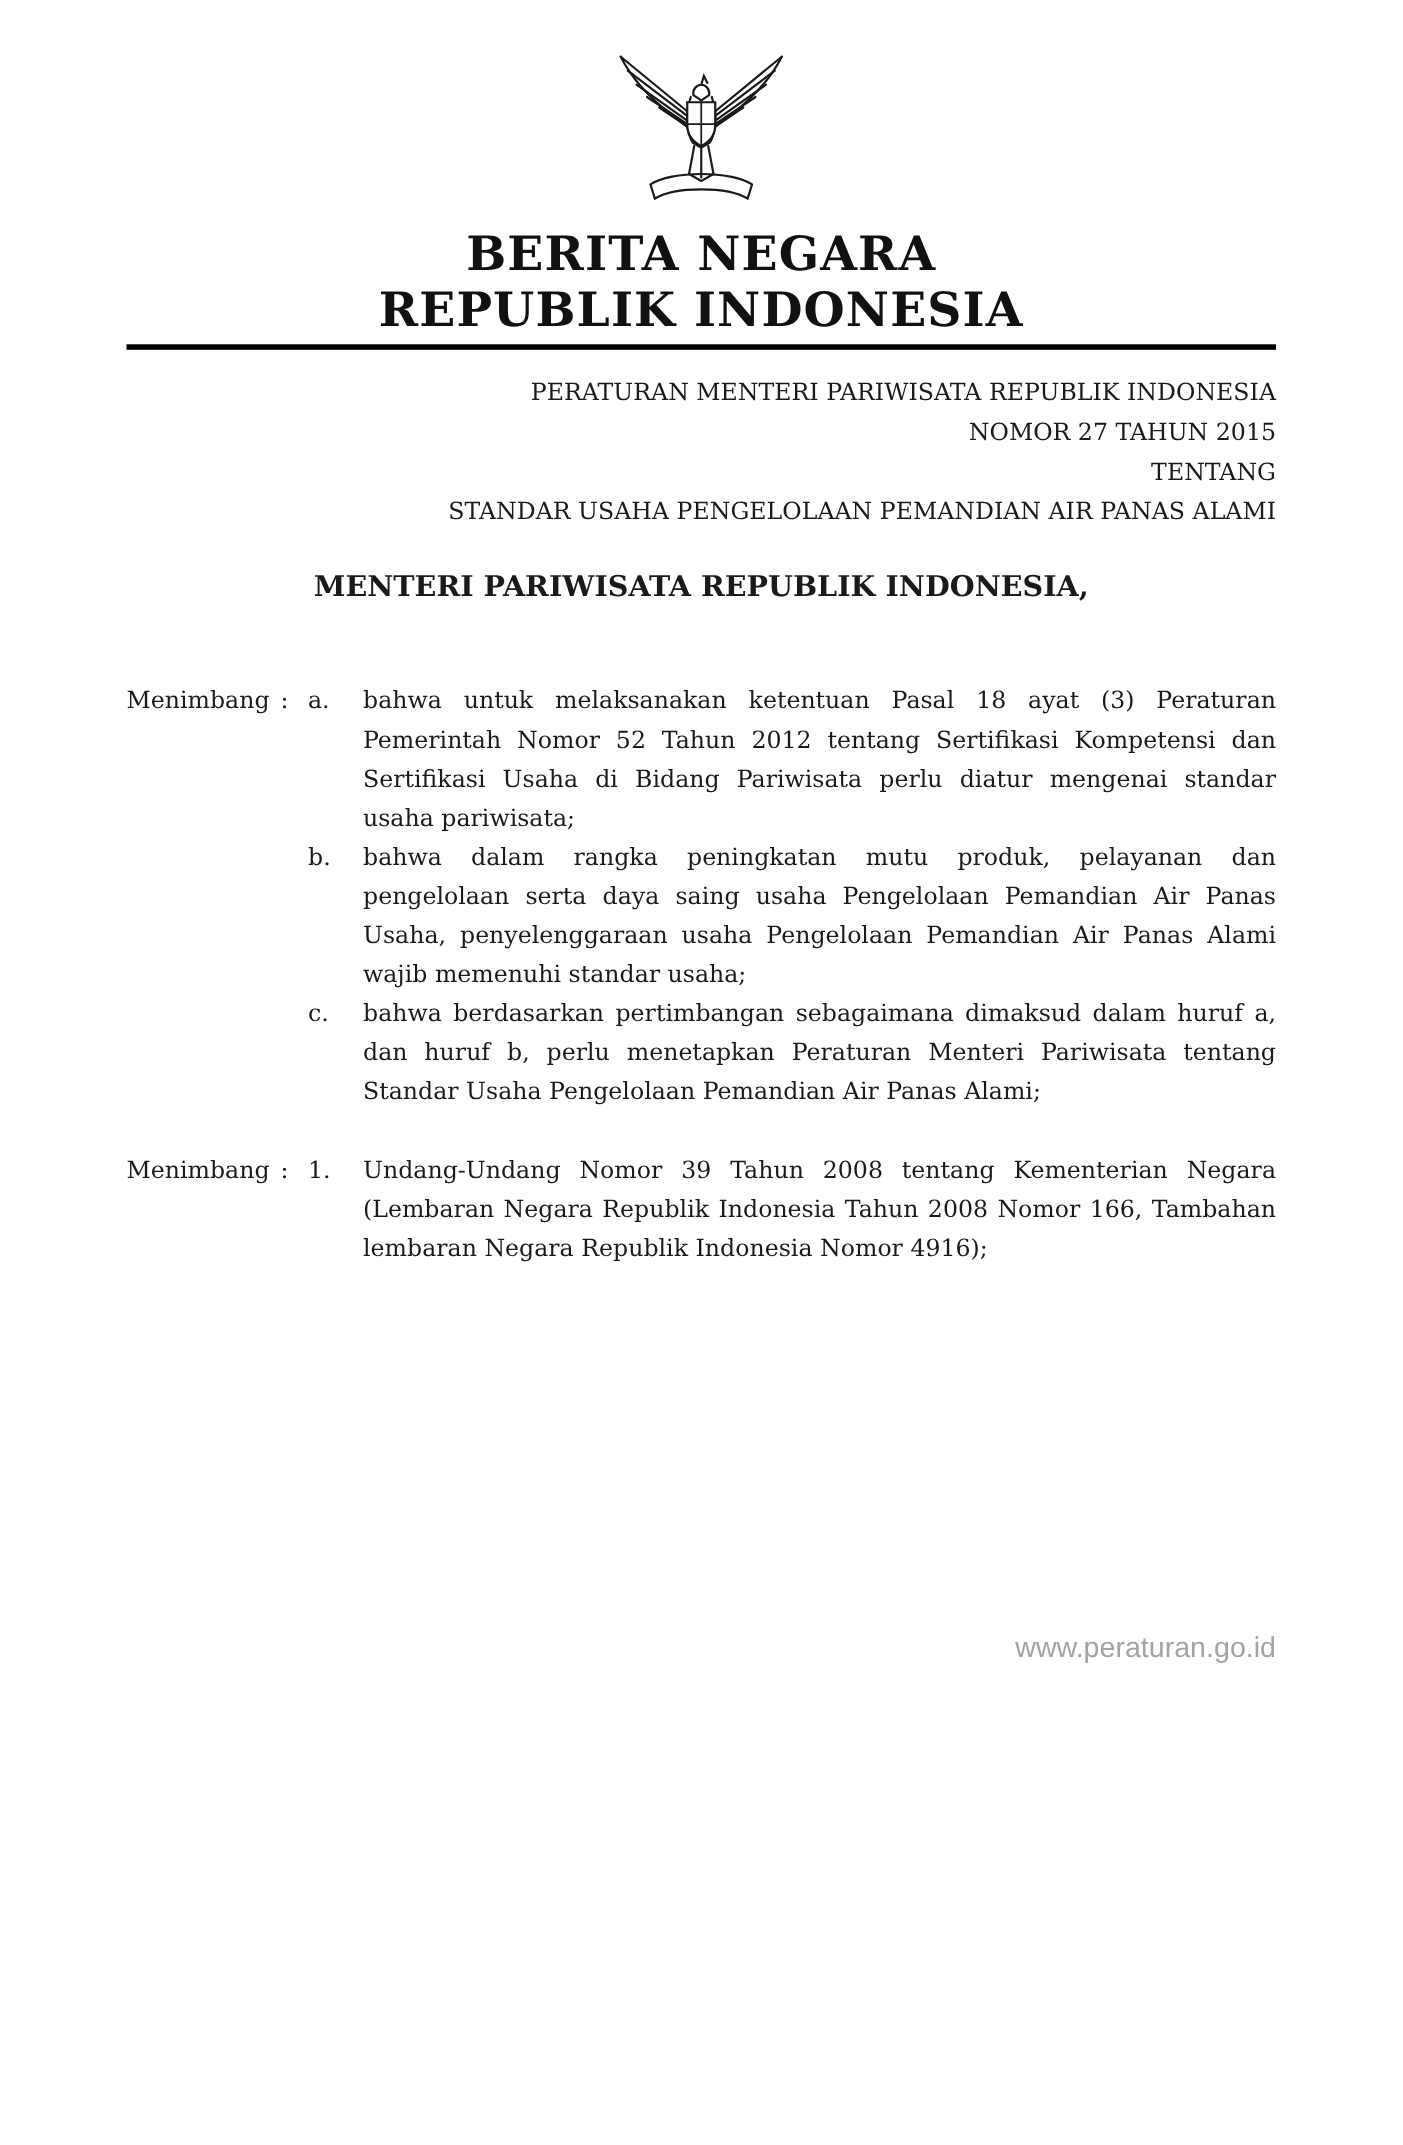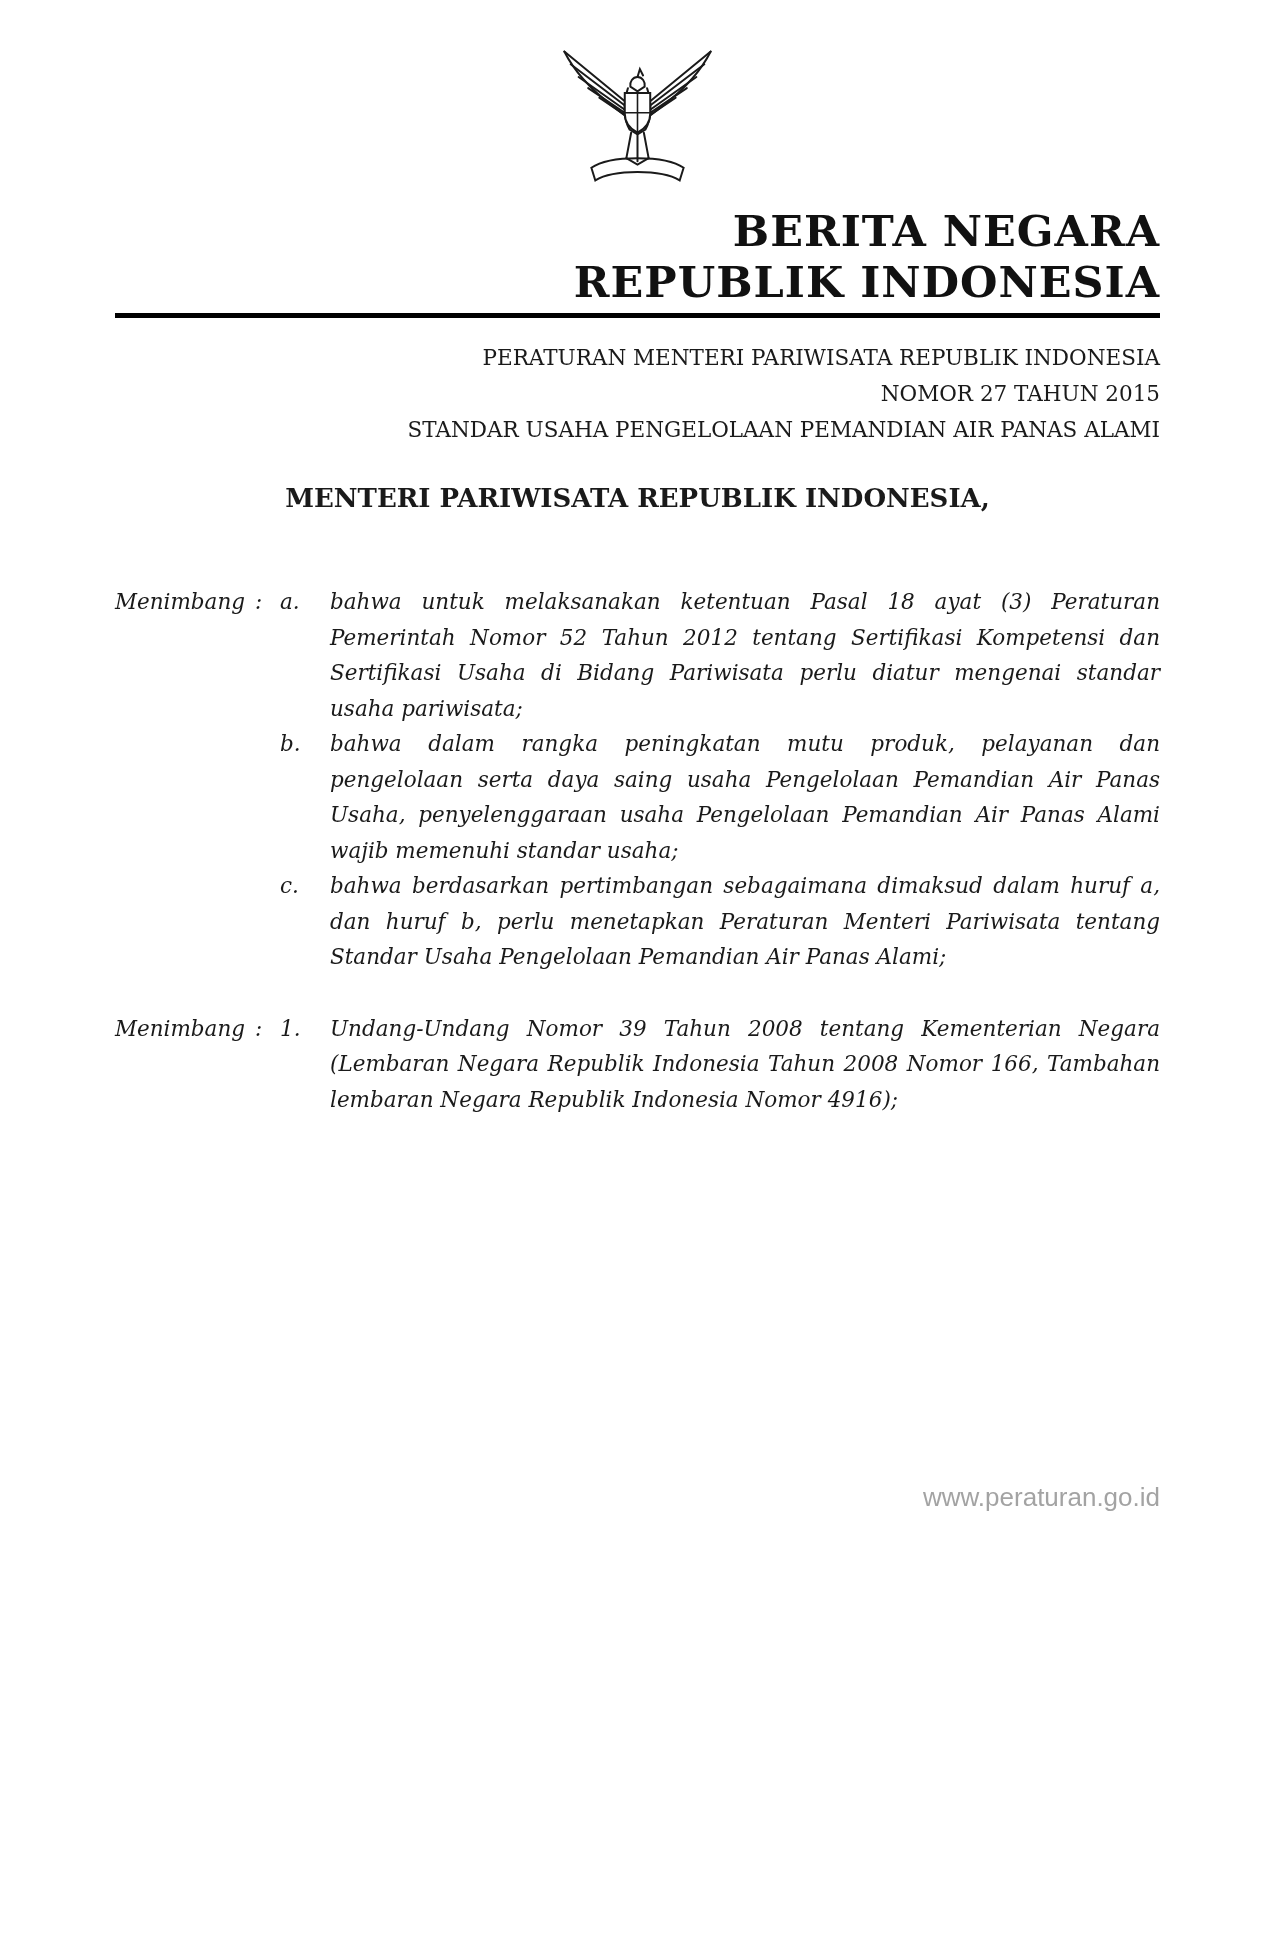--- a/index.html
+++ b/index.html
@@ -16,21 +16,21 @@
     position: relative;
     margin: 0 115px;
     width: 1045px;
   }
   .emblem-wrap {
     padding-top: 40px;
     text-align: center;
   }
   .masthead {
     margin-top: 10px;
-    text-align: right;
+    text-align: center;
     font-weight: bold;
     font-size: 43px;
     line-height: 1.18;
     letter-spacing: 1px;
     color: #111;
   }
   .rule {
     border-bottom: 5px solid #000;
     margin-top: 6px;
   }
@@ -50,21 +50,20 @@
   .title-block .tline { line-height: 36px; }
   .invocation { margin-top: 36px; text-align: center; font-size: 21.5px; line-height: 36px; }
   .authority  { margin-top: 32px; text-align: center; font-size: 26px; line-height: 36px; font-weight: bold; }
   .sections { margin-top: 68px; }
   .section {
     display: grid;
     grid-template-columns: 140px 25px 50px 1fr;
     font-size: 21.5px;
     line-height: 35.5px;
     align-items: start;
-    font-style: italic;
   }
   .section + .section { margin-top: 36px; }
   .sec-label { grid-column: 1; }
   .sec-colon { grid-column: 2; }
   .item-marker { grid-column: 3; }
   .item-text { grid-column: 4; text-align: justify; }
   .cell-empty { min-height: 1px; }
   .footer-link {
     position: absolute;
     top: 1482px;
@@ -122,20 +121,21 @@
     <div>BERITA NEGARA</div>
     <div>REPUBLIK INDONESIA</div>
   </div>
 
   <div class="rule"></div>
 
 
   <div class="title-block">
     <div class="tline">PERATURAN MENTERI PARIWISATA REPUBLIK INDONESIA</div>
     <div class="tline">NOMOR 27 TAHUN 2015</div>
+    <div class="tline">TENTANG</div>
     <div class="tline">STANDAR USAHA PENGELOLAAN PEMANDIAN AIR PANAS ALAMI</div>
   </div>
 
 
   <div class="authority">MENTERI PARIWISATA REPUBLIK INDONESIA,</div>
 
   <div class="sections">
 
     <div class="section">
       <div class="sec-label">Menimbang</div>

